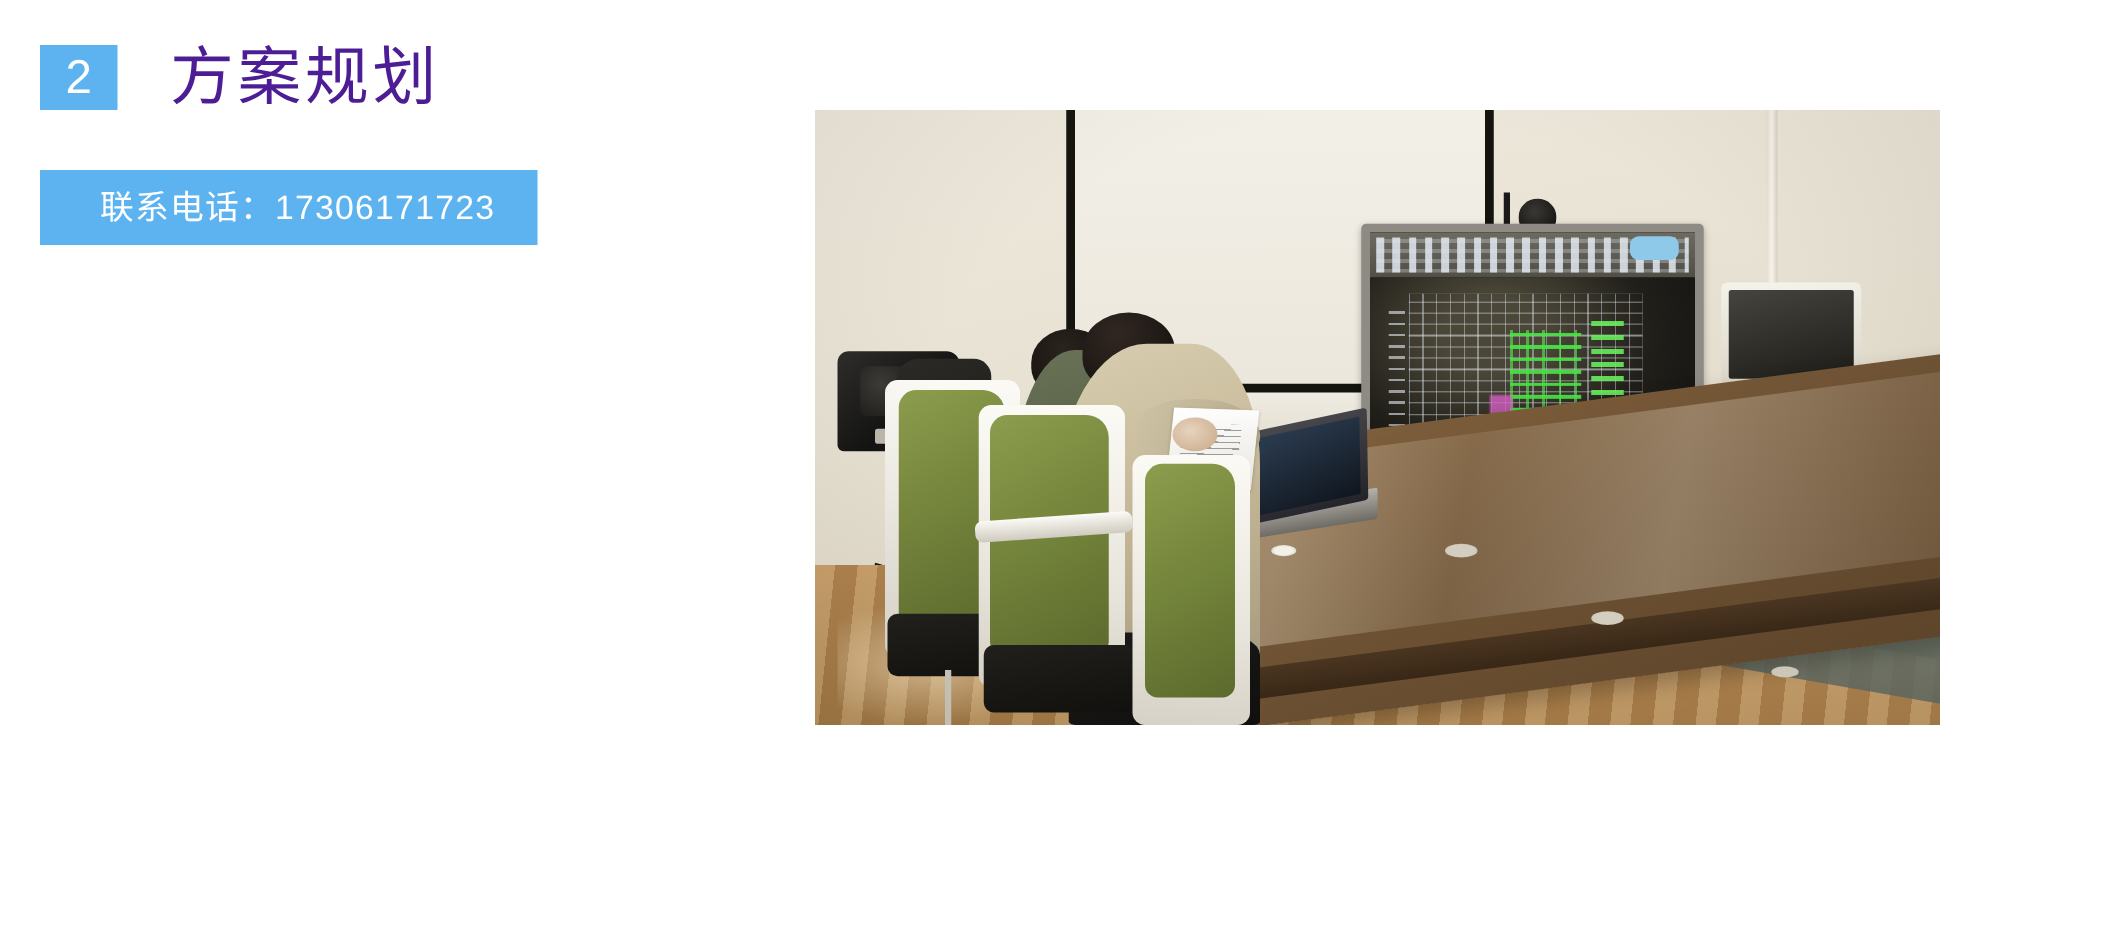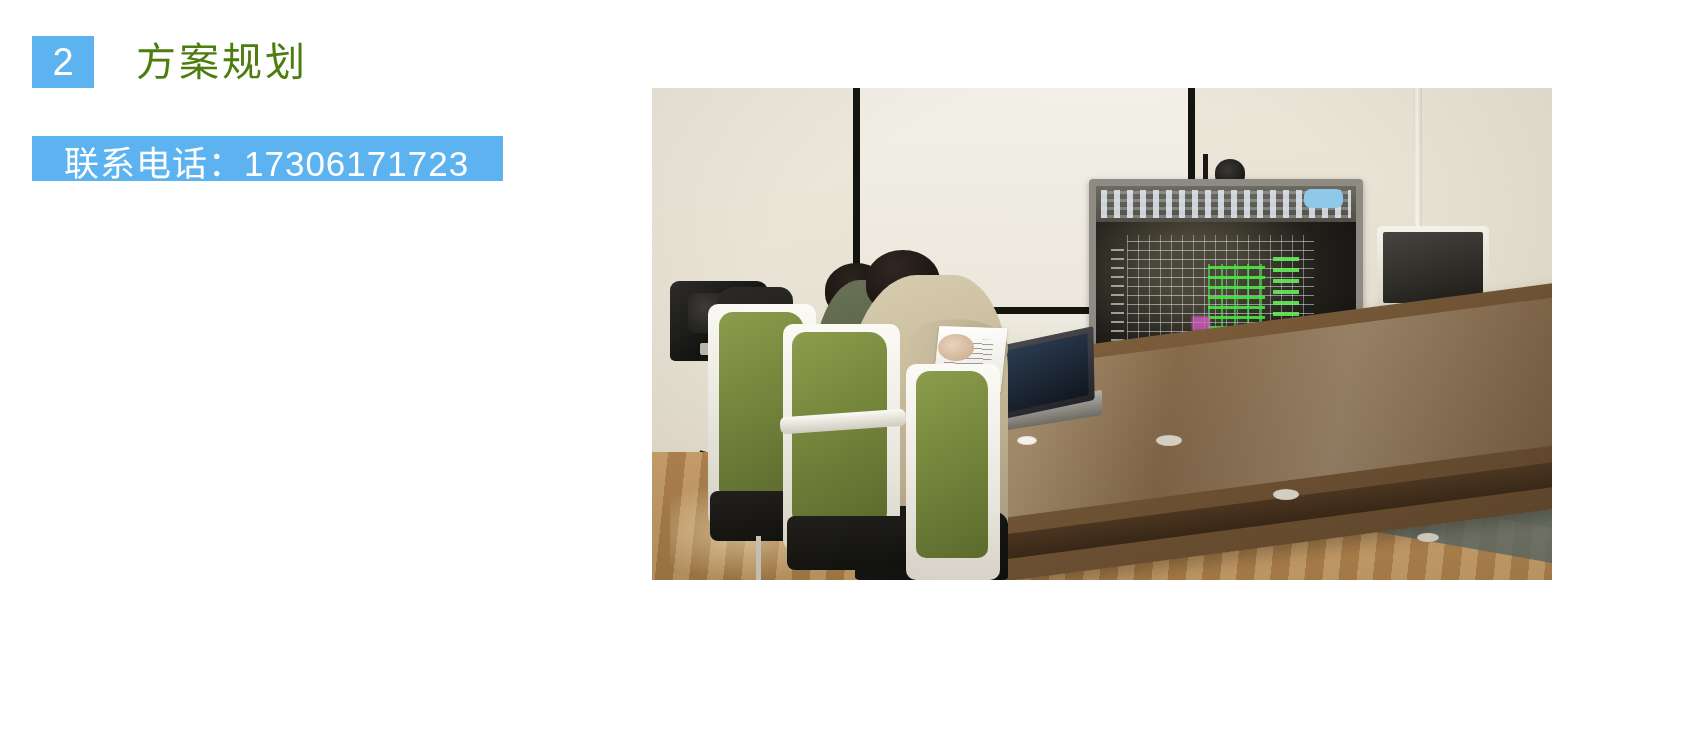--- a/index.html
+++ b/index.html
@@ -41,22 +41,22 @@
     color: #ffffff;
     font-size: 38px;
     line-height: 52px;
     text-align: center;
     font-weight: 400;
     letter-spacing: 0;
   }
 
   .section-title {
     margin-left: 42px;
-    color: #4d7c0f;
-    font-size: 40px;
+    color: #4c1d95;
+    font-size: 51px;
     line-height: 52px;
     letter-spacing: 3px;
     font-weight: 400;
     white-space: nowrap;
   }
 
   .body-copy {
     margin-top: 40px;
     width: 592px;
     color: #1b1b1b;
@@ -65,24 +65,24 @@
     letter-spacing: 0.4px;
     text-align: justify;
     text-justify: inter-ideograph;
   }
 
   .contact-btn {
     margin-top: 48px;
     display: inline-block;
     background: #5cb3f0;
     color: #ffffff;
-    font-size: 35px;
+    font-size: 27px;
     line-height: 56px;
-    height: 45px;
-    padding: 0 34px 0 32px;
+    height: 60px;
+    padding: 0 34px 0 48px;
     letter-spacing: 1px;
     white-space: nowrap;
     cursor: pointer;
     border: none;
     font-family: inherit;
   }
 
   
   .photo-frame {
     position: absolute;

